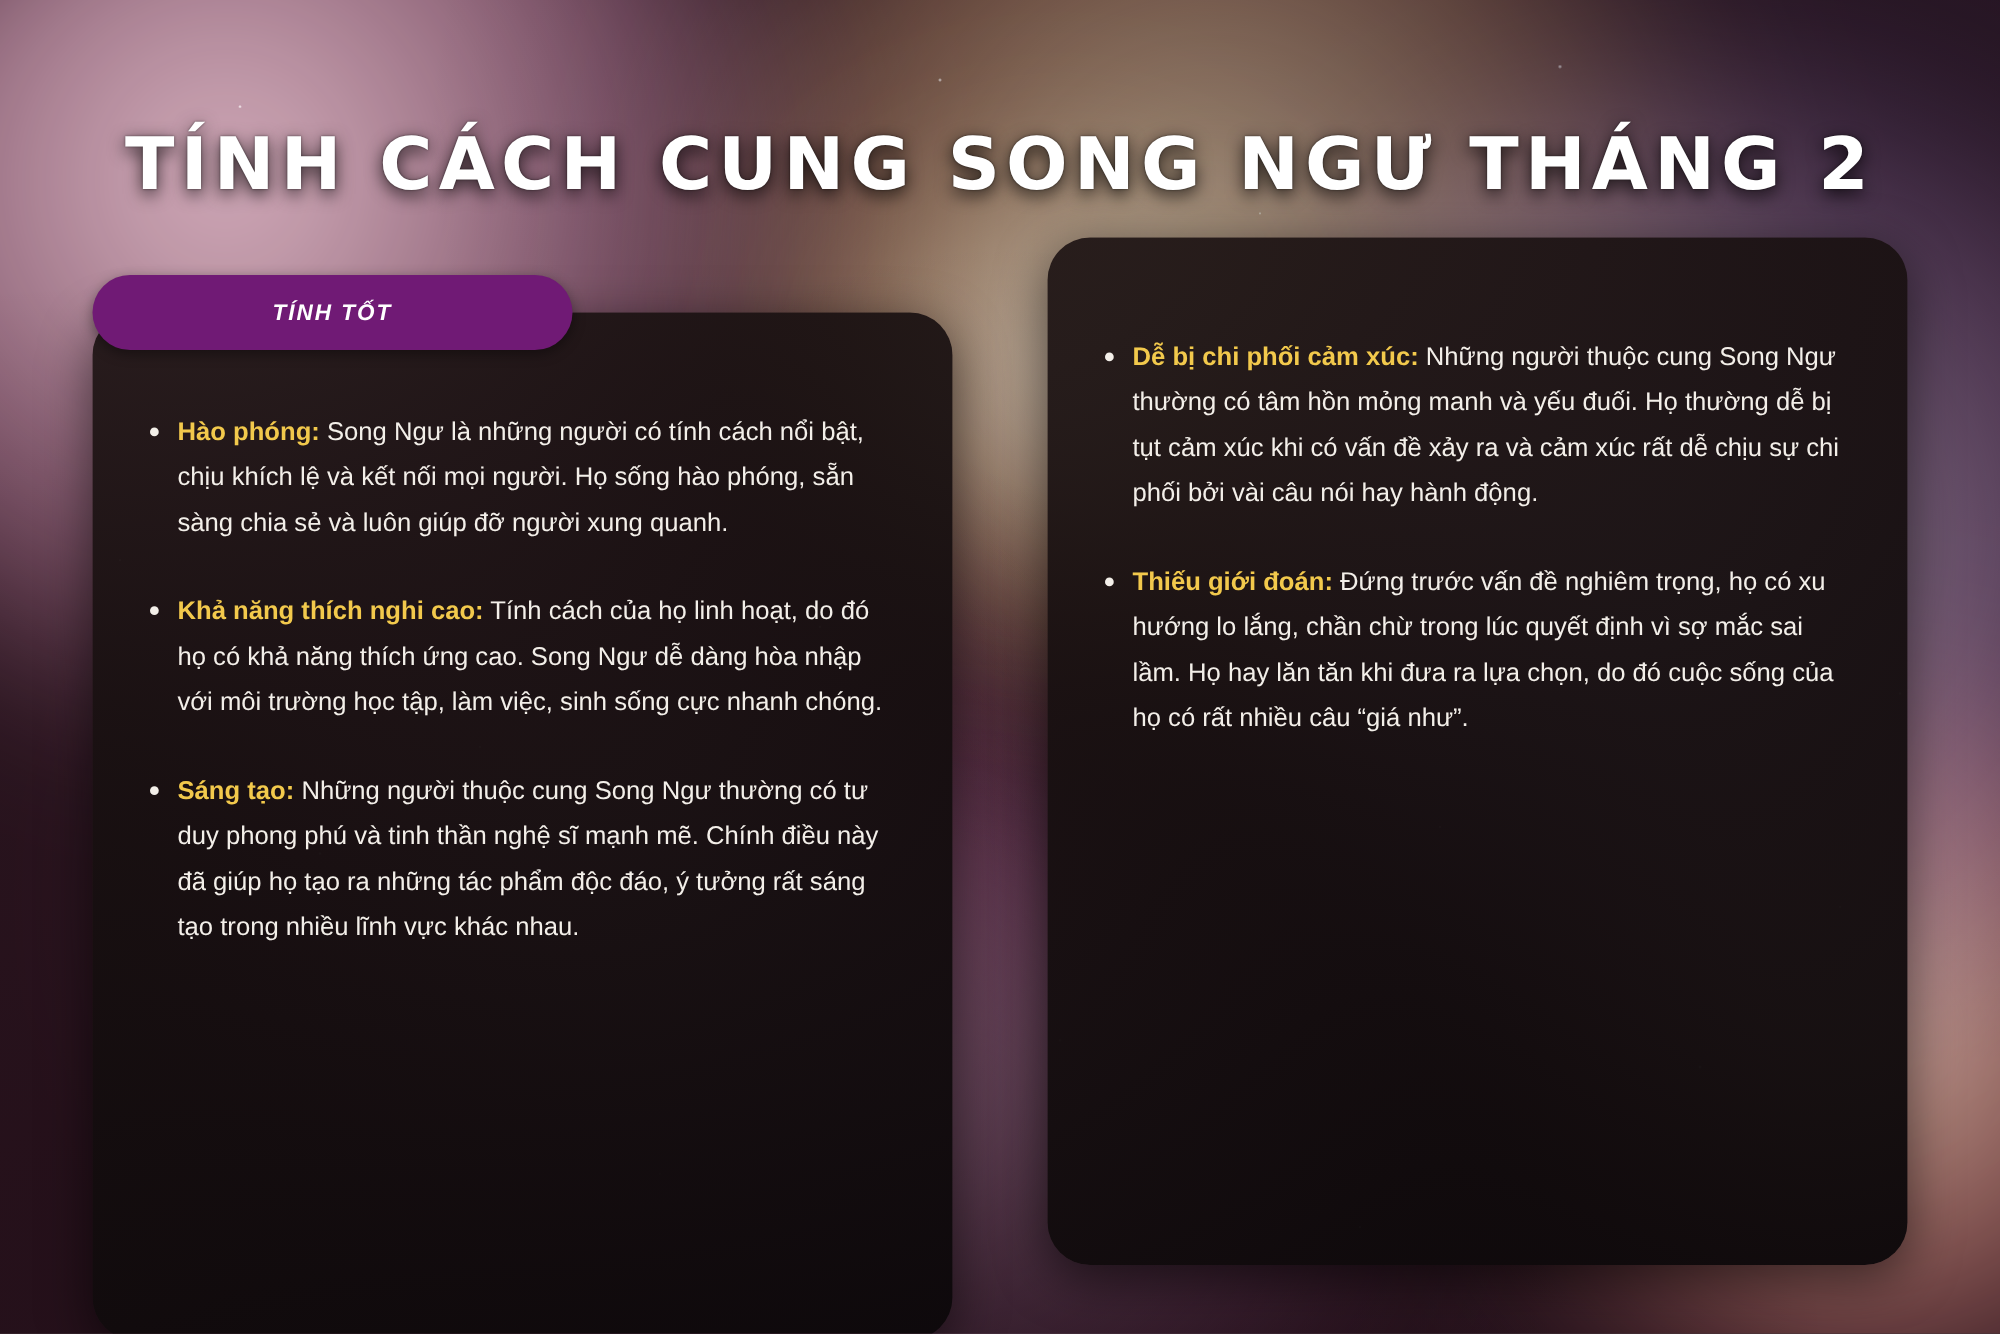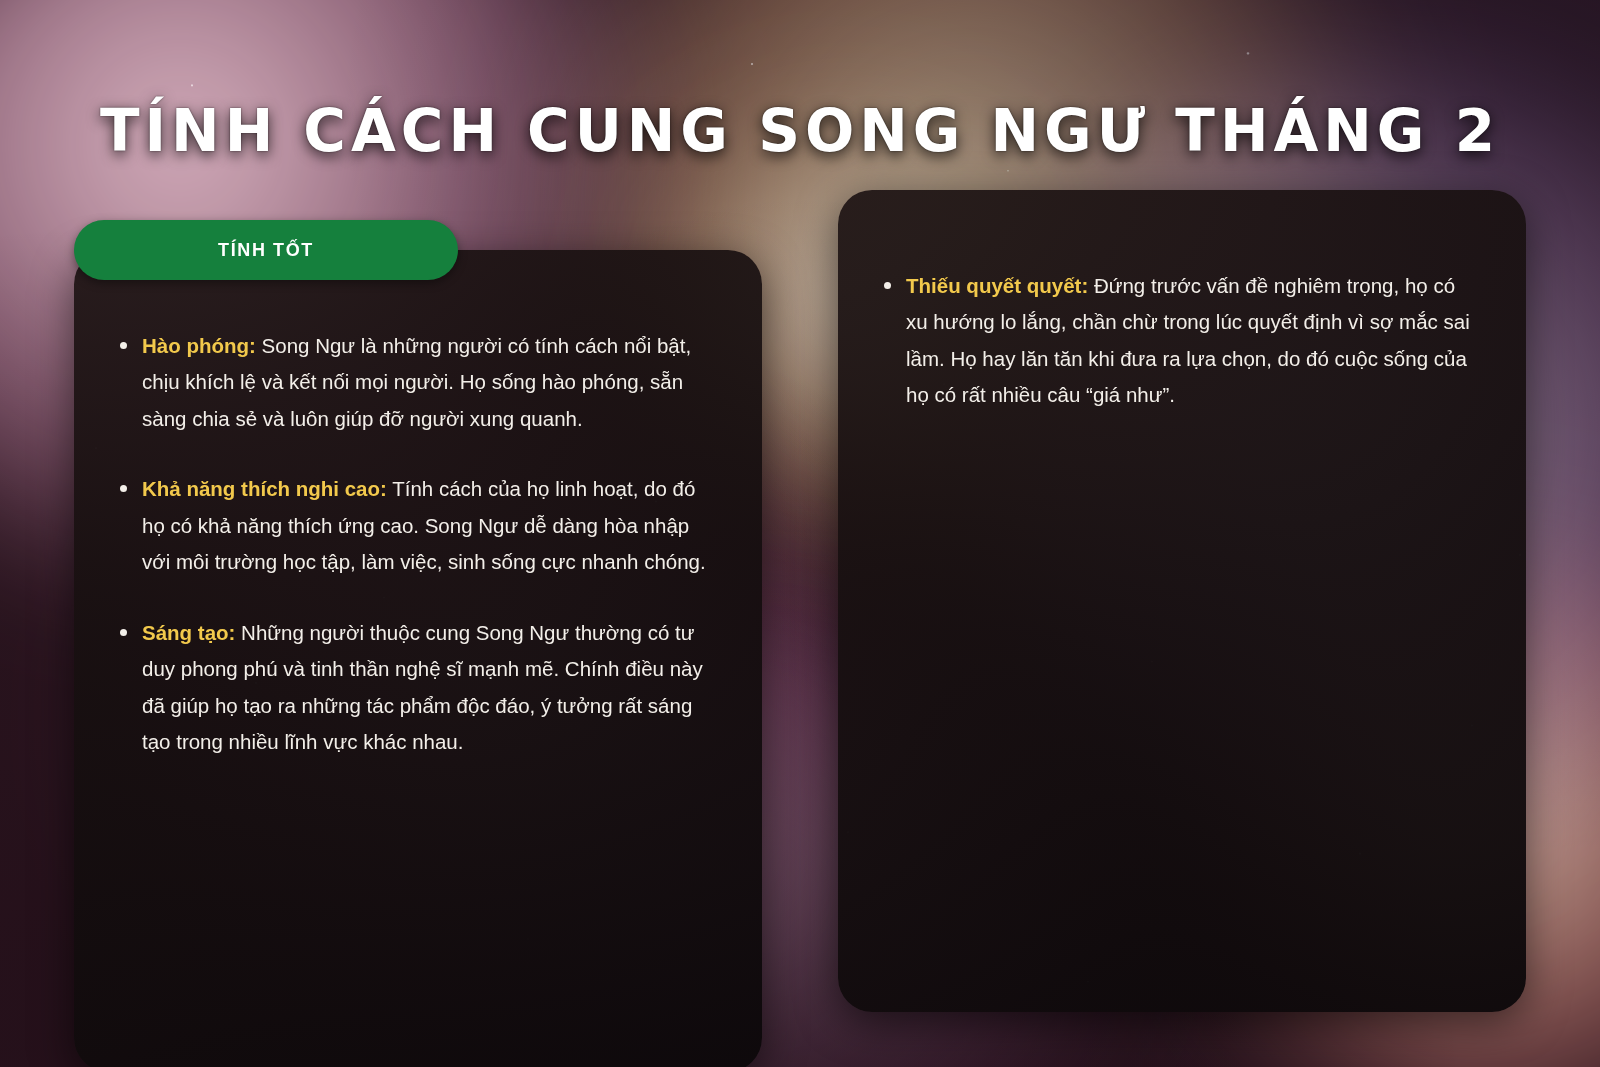--- a/index.html
+++ b/index.html
@@ -97,31 +97,32 @@
     display: flex;
     gap: 76px;
   }
   .col { width: 688px; position: relative; }
 
   .tab {
     position: relative;
     z-index: 3;
     width: 384px;
     height: 60px;
-    background: #15803d;
+    background: #701a75;
     border-radius: 30px;
     display: flex;
     align-items: center;
     justify-content: center;
     color: #ffffff;
     font-size: 18px;
     font-weight: bold;
     letter-spacing: 1.6px;
     text-transform: uppercase;
     box-shadow: 0 3px 10px rgba(0,0,0,0.4);
+    font-style: italic;
   }
   .col-right .tab { margin-left: 0; }
 
   .card {
     position: relative;
     margin-top: -30px;
     background: linear-gradient(160deg, rgba(30,20,20,0.93), rgba(12,8,10,0.96));
     border-radius: 34px;
     padding: 78px 46px 44px 34px;
     min-height: 700px;
@@ -189,20 +190,23 @@
             <span class="lead">Sáng tạo:</span><span> Những người thuộc cung Song Ngư thường có tư duy phong phú và tinh thần nghệ sĩ mạnh mẽ. Chính điều này đã giúp họ tạo ra những tác phẩm độc đáo, ý tưởng rất sáng tạo trong nhiều lĩnh vực khác nhau.</span>
           </li>
         </ul>
       </div>
     </div>
 
     <div class="col col-right">
       <div class="card">
         <ul class="bullets">
           <li>
-            <span class="lead">Thiếu quyết quyết:</span><span> Đứng trước vấn đề nghiêm trọng, họ có xu hướng lo lắng, chần chừ trong lúc quyết định vì sợ mắc sai lầm. Họ hay lăn tăn khi đưa ra lựa chọn, do đó cuộc sống của họ có rất nhiều câu “giá như”.</span>
+            <span class="lead">Dễ bị chi phối cảm xúc:</span><span> Những người thuộc cung Song Ngư thường có tâm hồn mỏng manh và yếu đuối. Họ thường dễ bị tụt cảm xúc khi có vấn đề xảy ra và cảm xúc rất dễ chịu sự chi phối bởi vài câu nói hay hành động.</span>
+          </li>
+          <li>
+            <span class="lead">Thiếu giới đoán:</span><span> Đứng trước vấn đề nghiêm trọng, họ có xu hướng lo lắng, chần chừ trong lúc quyết định vì sợ mắc sai lầm. Họ hay lăn tăn khi đưa ra lựa chọn, do đó cuộc sống của họ có rất nhiều câu “giá như”.</span>
           </li>
         </ul>
       </div>
     </div>
 
   </div>
 </div>
 
 </body></html>

